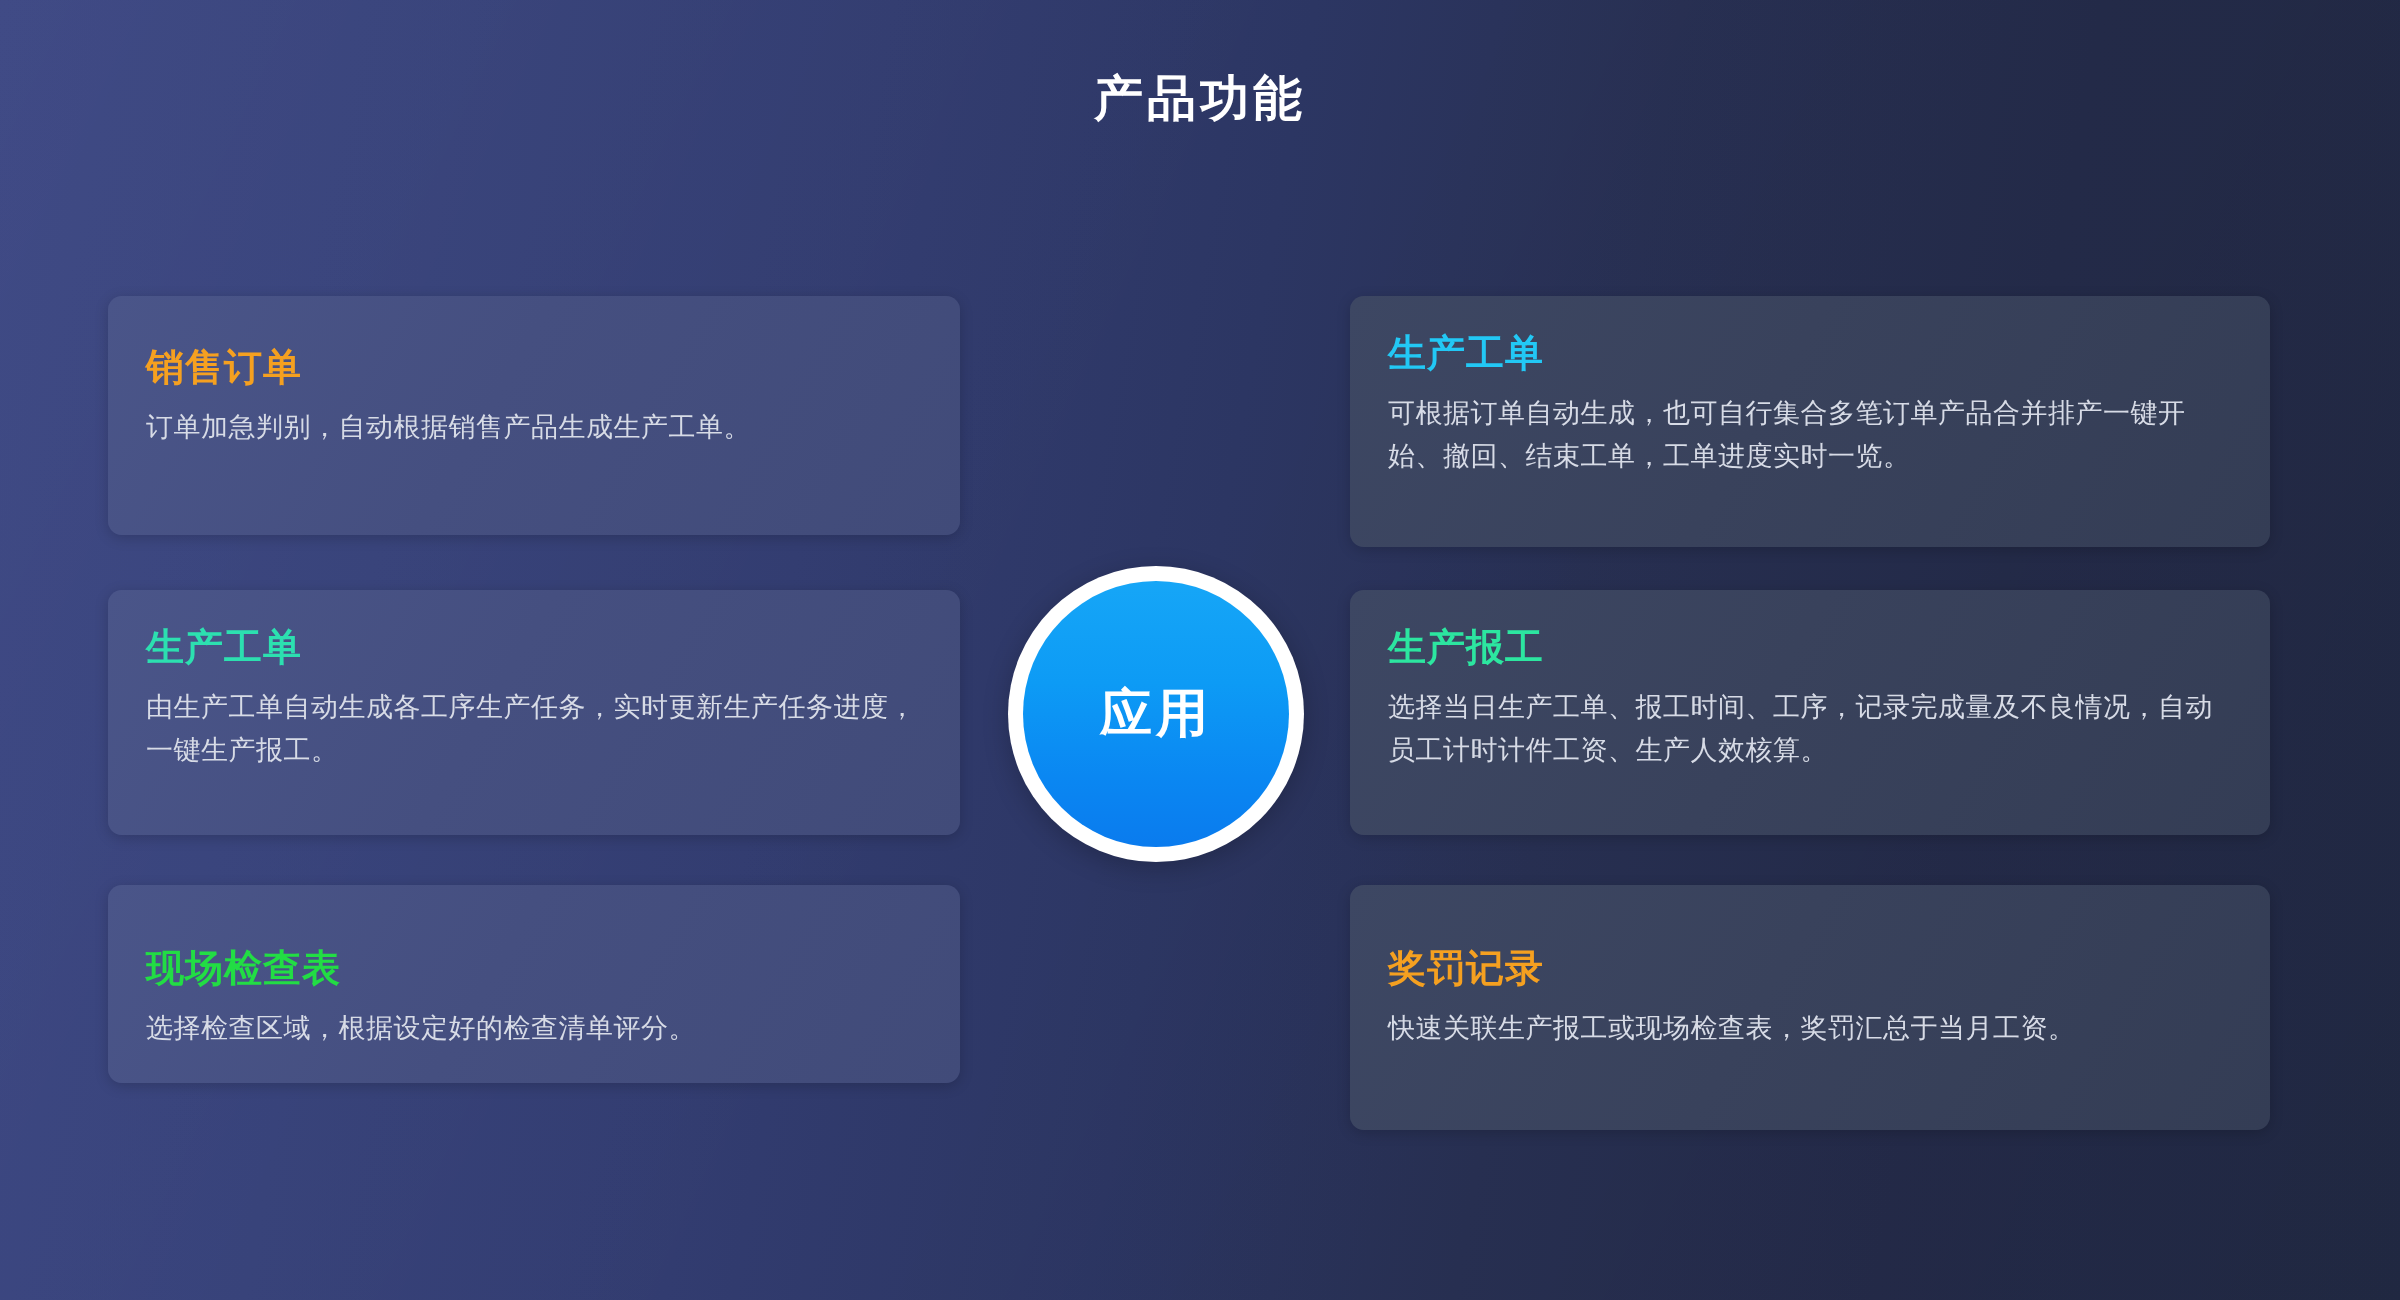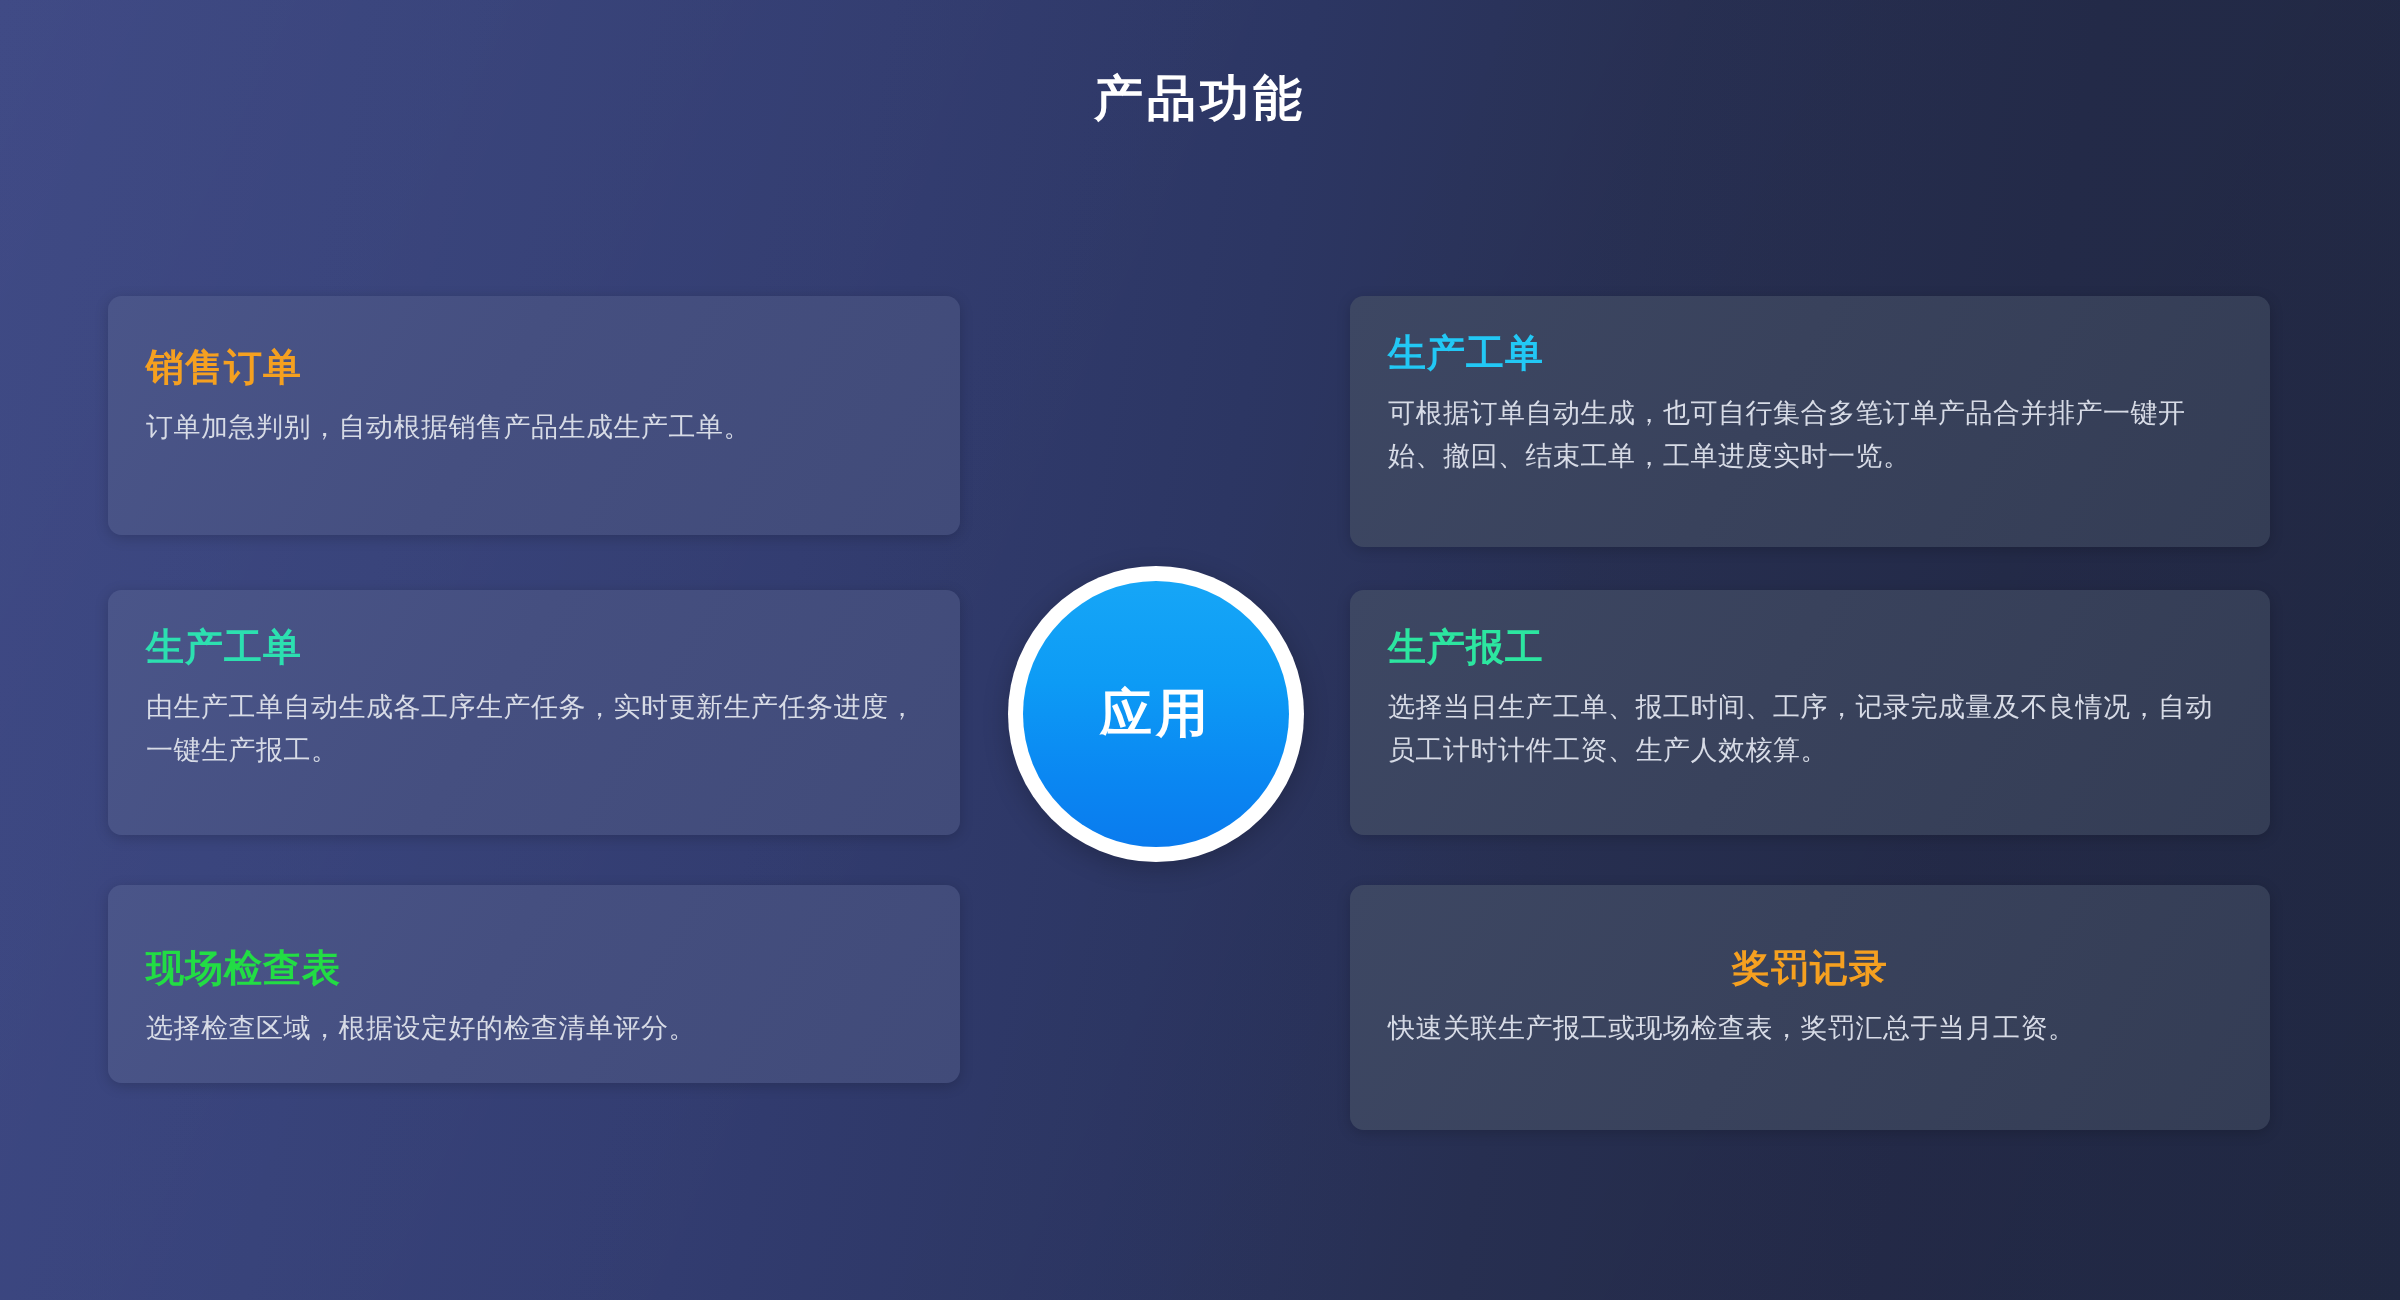--- a/index.html
+++ b/index.html
@@ -149,21 +149,21 @@
       <div class="card-title" style="color: rgb(34, 200, 245);">生产工单</div>
       <div class="card-desc">可根据订单自动生成，也可自行集合多笔订单产品合并排产一键开始、撤回、结束工单，工单进度实时一览。</div>
     </div>
 
     <div class="card c1">
       <div class="card-title" style="color: rgb(44, 230, 160);">生产报工</div>
       <div class="card-desc">选择当日生产工单、报工时间、工序，记录完成量及不良情况，自动员工计时计件工资、生产人效核算。</div>
     </div>
 
     <div class="card c2">
-      <div class="card-title" style="color: rgb(245, 160, 32); text-align: center;">奖罚记录</div>
+      <div class="card-title" style="color: rgb(245, 160, 32);">奖罚记录</div>
       <div class="card-desc">快速关联生产报工或现场检查表，奖罚汇总于当月工资。</div>
     </div>
 
   </div>
 
   <div id="center-badge">
     <div id="center-badge-inner">
       <span id="center-badge-label">应用</span>
     </div>
   </div>

